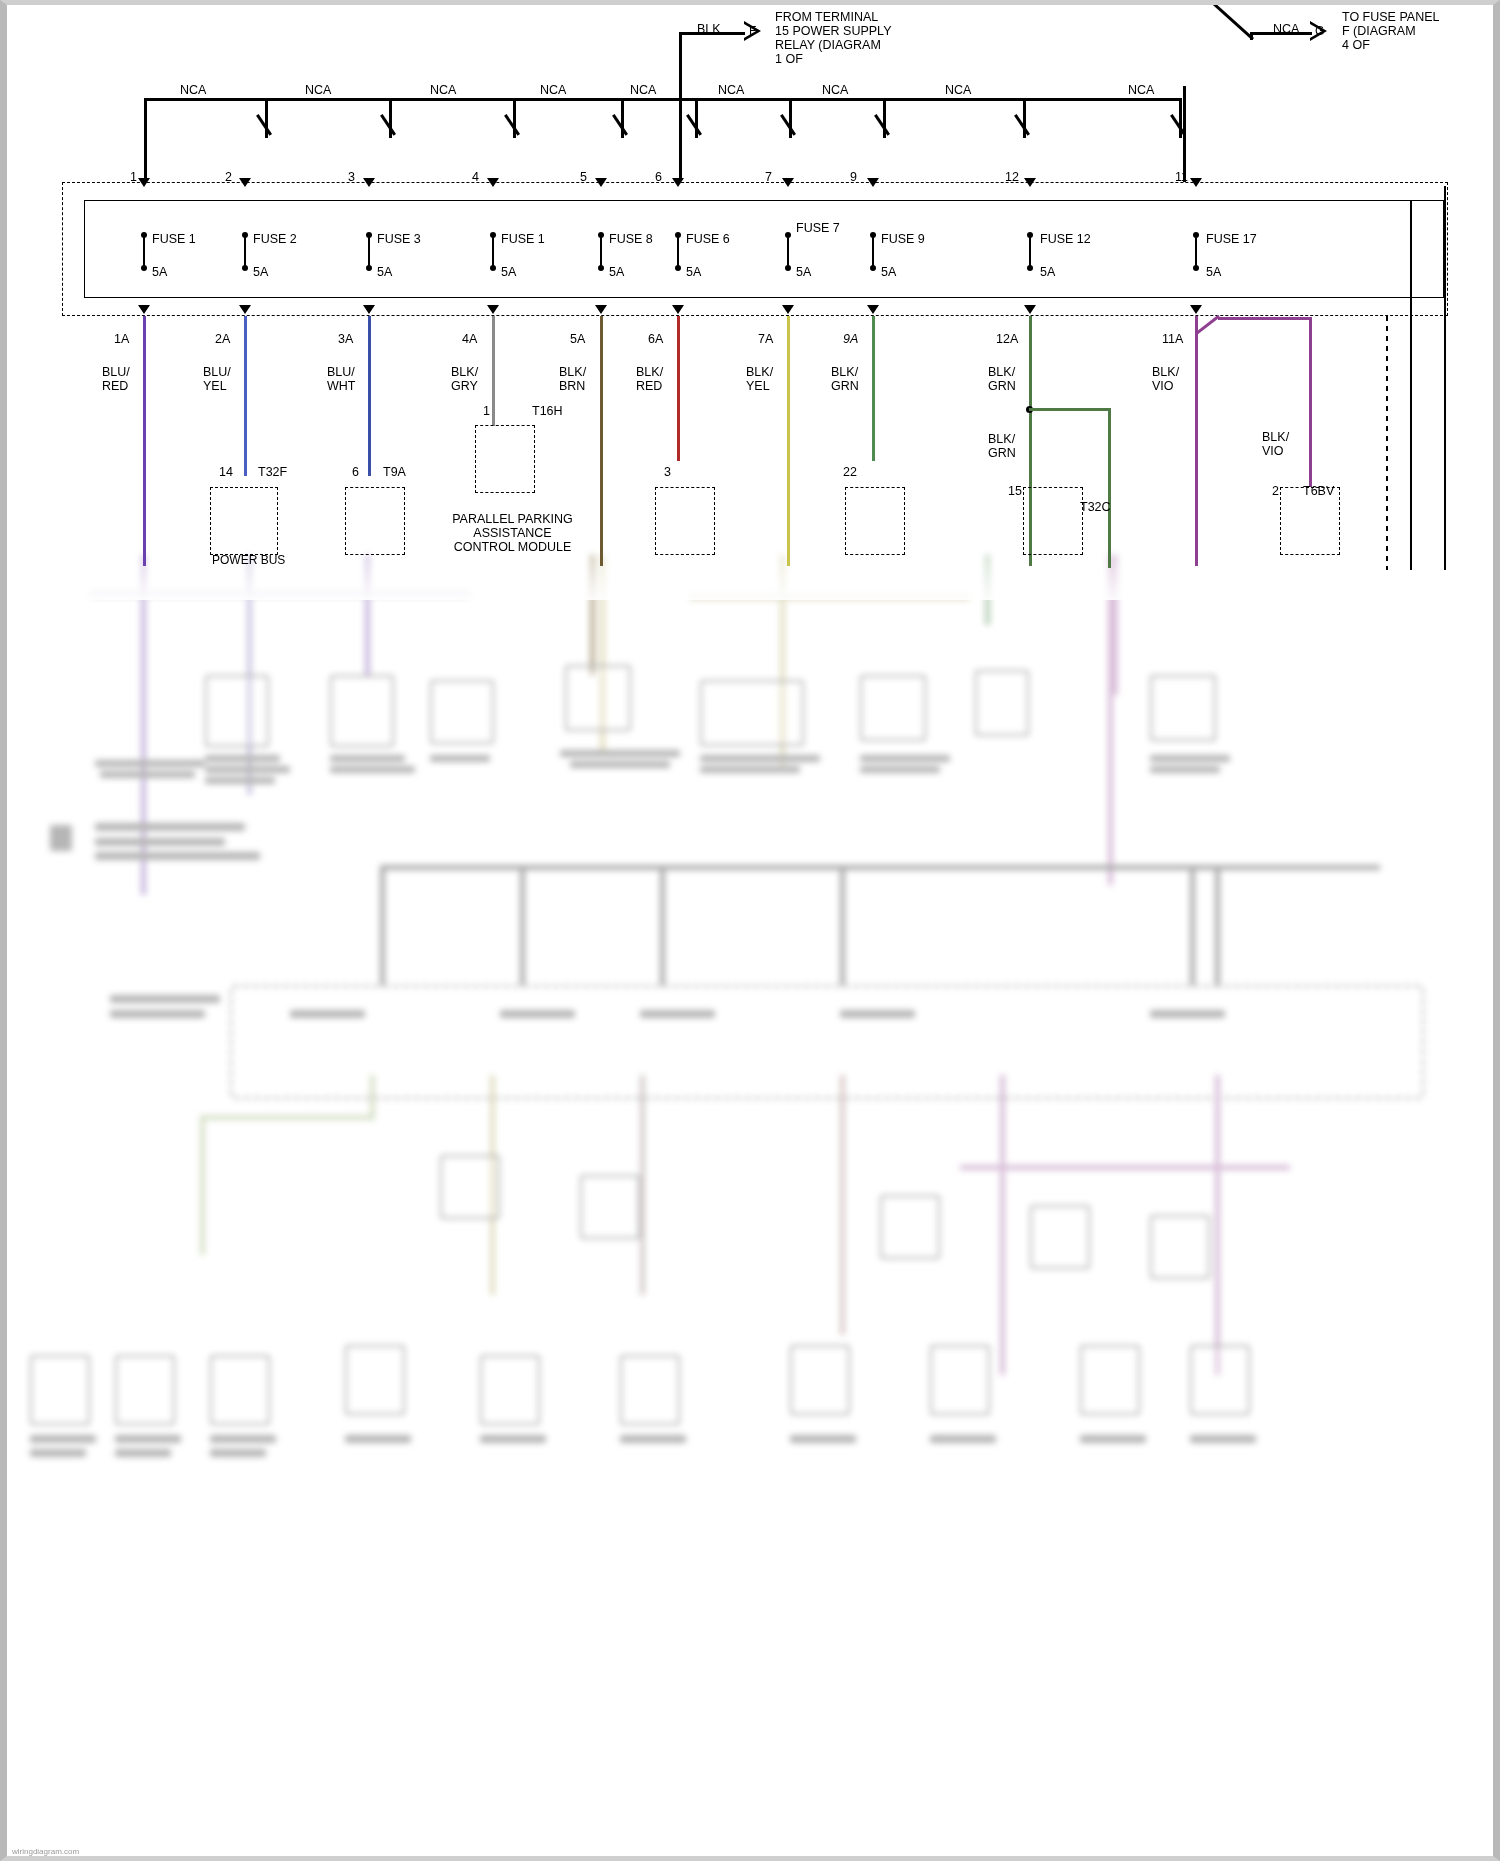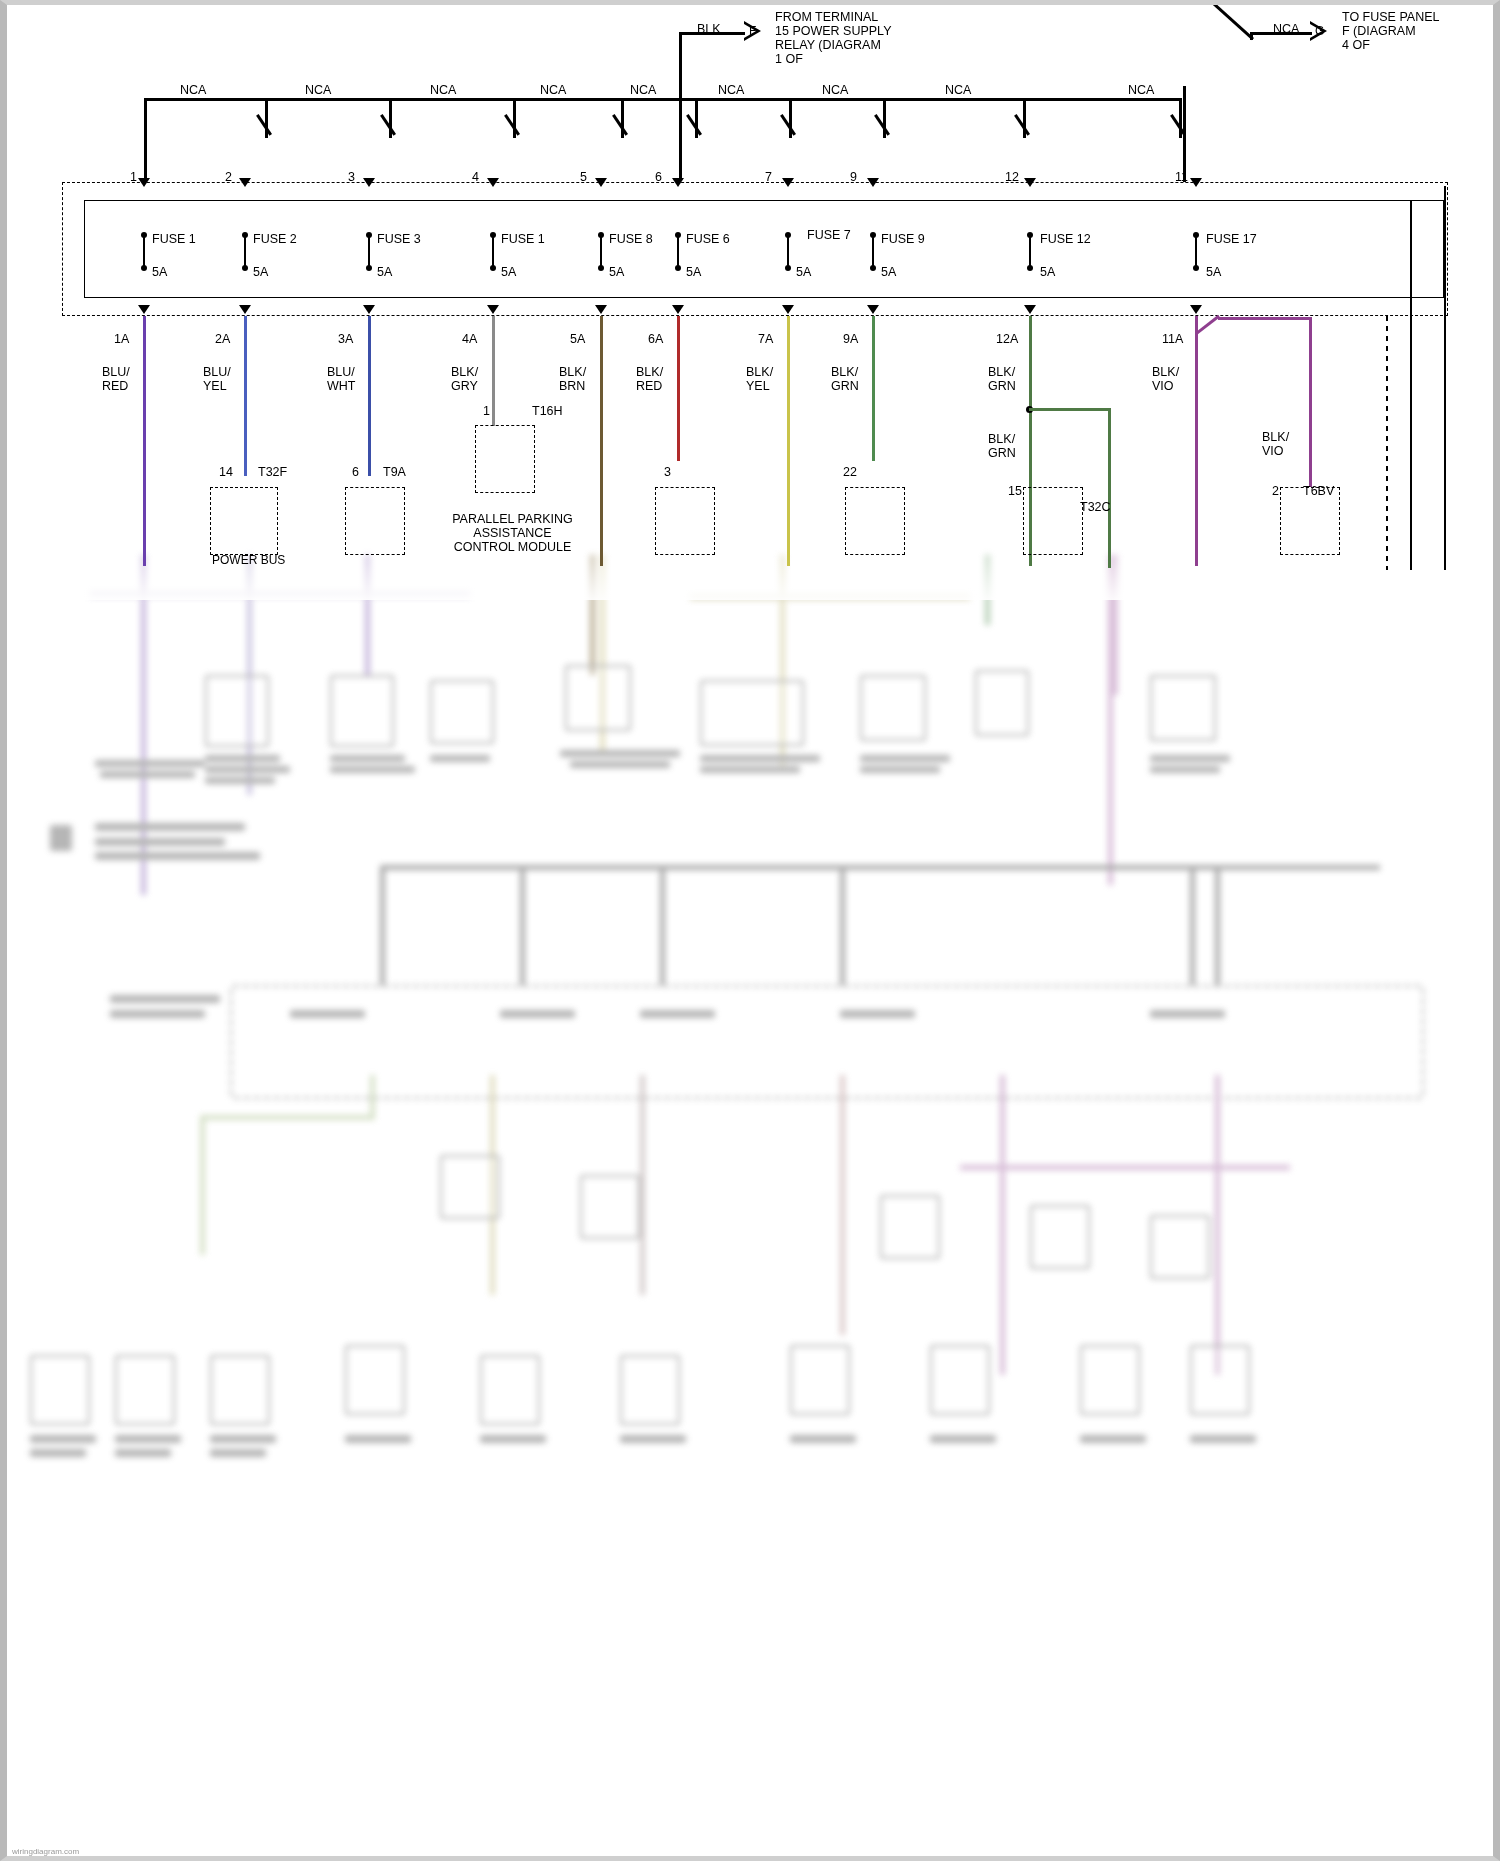--- a/index.html
+++ b/index.html
@@ -407,37 +407,37 @@
     <div class="lbl" style="left:648px;top:332px;">6A</div>
     <div class="lbl" style="left:636px;top:365px;">BLK/
 RED</div>
     <div class="w" style="left:677px;top:316px;width:3px;height:145px;background:#b02a2a;"></div>
 
     <div class="lbl" style="left:765px;top:170px;">7</div>
     <div class="arrowdn" style="left:782px;top:178px;"></div>
     <div class="fusedot" style="left:785px;top:232px;"></div>
     <div class="w" style="left:787px;top:235px;width:2.2px;height:32px;"></div>
     <div class="fusedot" style="left:785px;top:265px;"></div>
-    <div class="lbl" style="left:796px;top:228px;margin-left:11px;">FUSE 7</div>
+    <div class="lbl" style="left:796px;top:221px;">FUSE 7</div>
     <div class="lbl" style="left:796px;top:265px;">5A</div>
     <div class="arrowdn" style="left:782px;top:305px;"></div>
     <div class="lbl" style="left:758px;top:332px;">7A</div>
     <div class="lbl" style="left:746px;top:365px;">BLK/
 YEL</div>
     <div class="w" style="left:787px;top:316px;width:3px;height:250px;background:#c9c34a;"></div>
 
     <div class="lbl" style="left:850px;top:170px;">9</div>
     <div class="arrowdn" style="left:867px;top:178px;"></div>
     <div class="fusedot" style="left:870px;top:232px;"></div>
     <div class="w" style="left:872px;top:235px;width:2.2px;height:32px;"></div>
     <div class="fusedot" style="left:870px;top:265px;"></div>
     <div class="lbl" style="left:881px;top:232px;">FUSE 9</div>
     <div class="lbl" style="left:881px;top:265px;">5A</div>
     <div class="arrowdn" style="left:867px;top:305px;"></div>
-    <div class="lbl" style="left:843px;top:332px;">9A</div>
+    <div class="lbl" style="left:843px;top:332px;font-style:italic;">9A</div>
     <div class="lbl" style="left:831px;top:365px;">BLK/
 GRN</div>
     <div class="w" style="left:872px;top:316px;width:3px;height:145px;background:#4f8b4f;"></div>
 
     <div class="lbl" style="left:1005px;top:170px;">12</div>
     <div class="arrowdn" style="left:1024px;top:178px;"></div>
     <div class="fusedot" style="left:1027px;top:232px;"></div>
     <div class="w" style="left:1029px;top:235px;width:2.2px;height:32px;"></div>
     <div class="fusedot" style="left:1027px;top:265px;"></div>
     <div class="lbl" style="left:1040px;top:232px;">FUSE 12</div>

